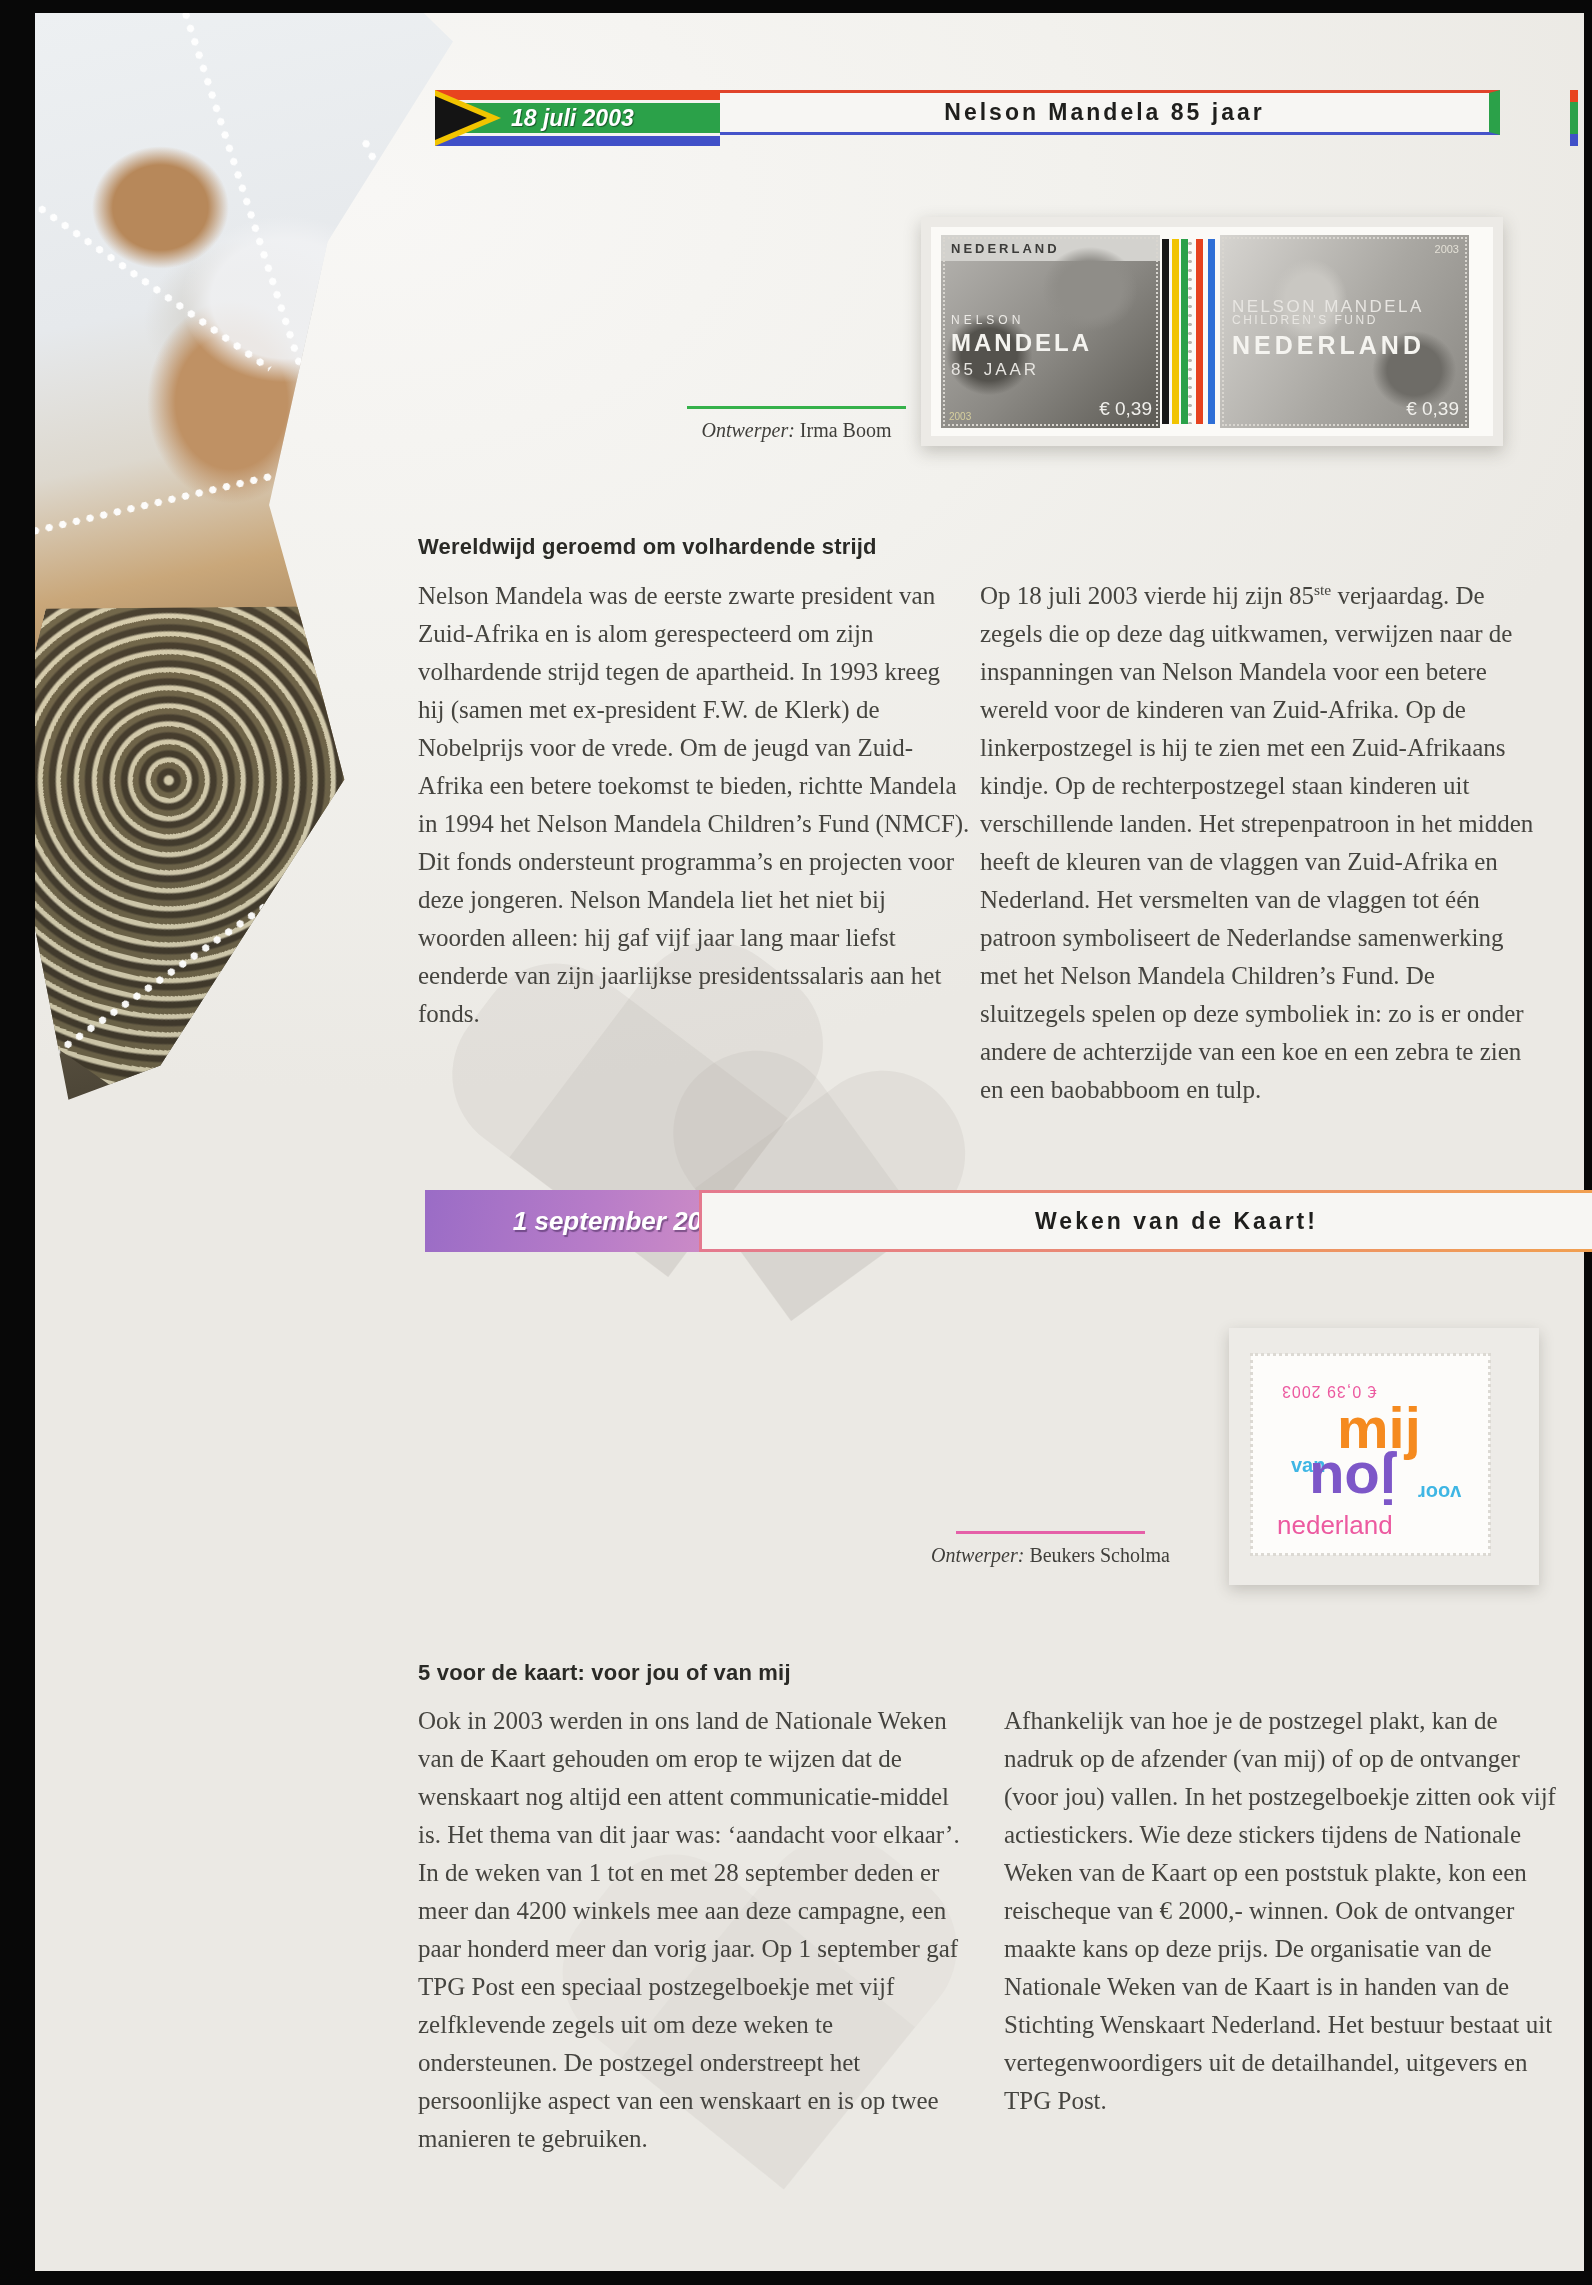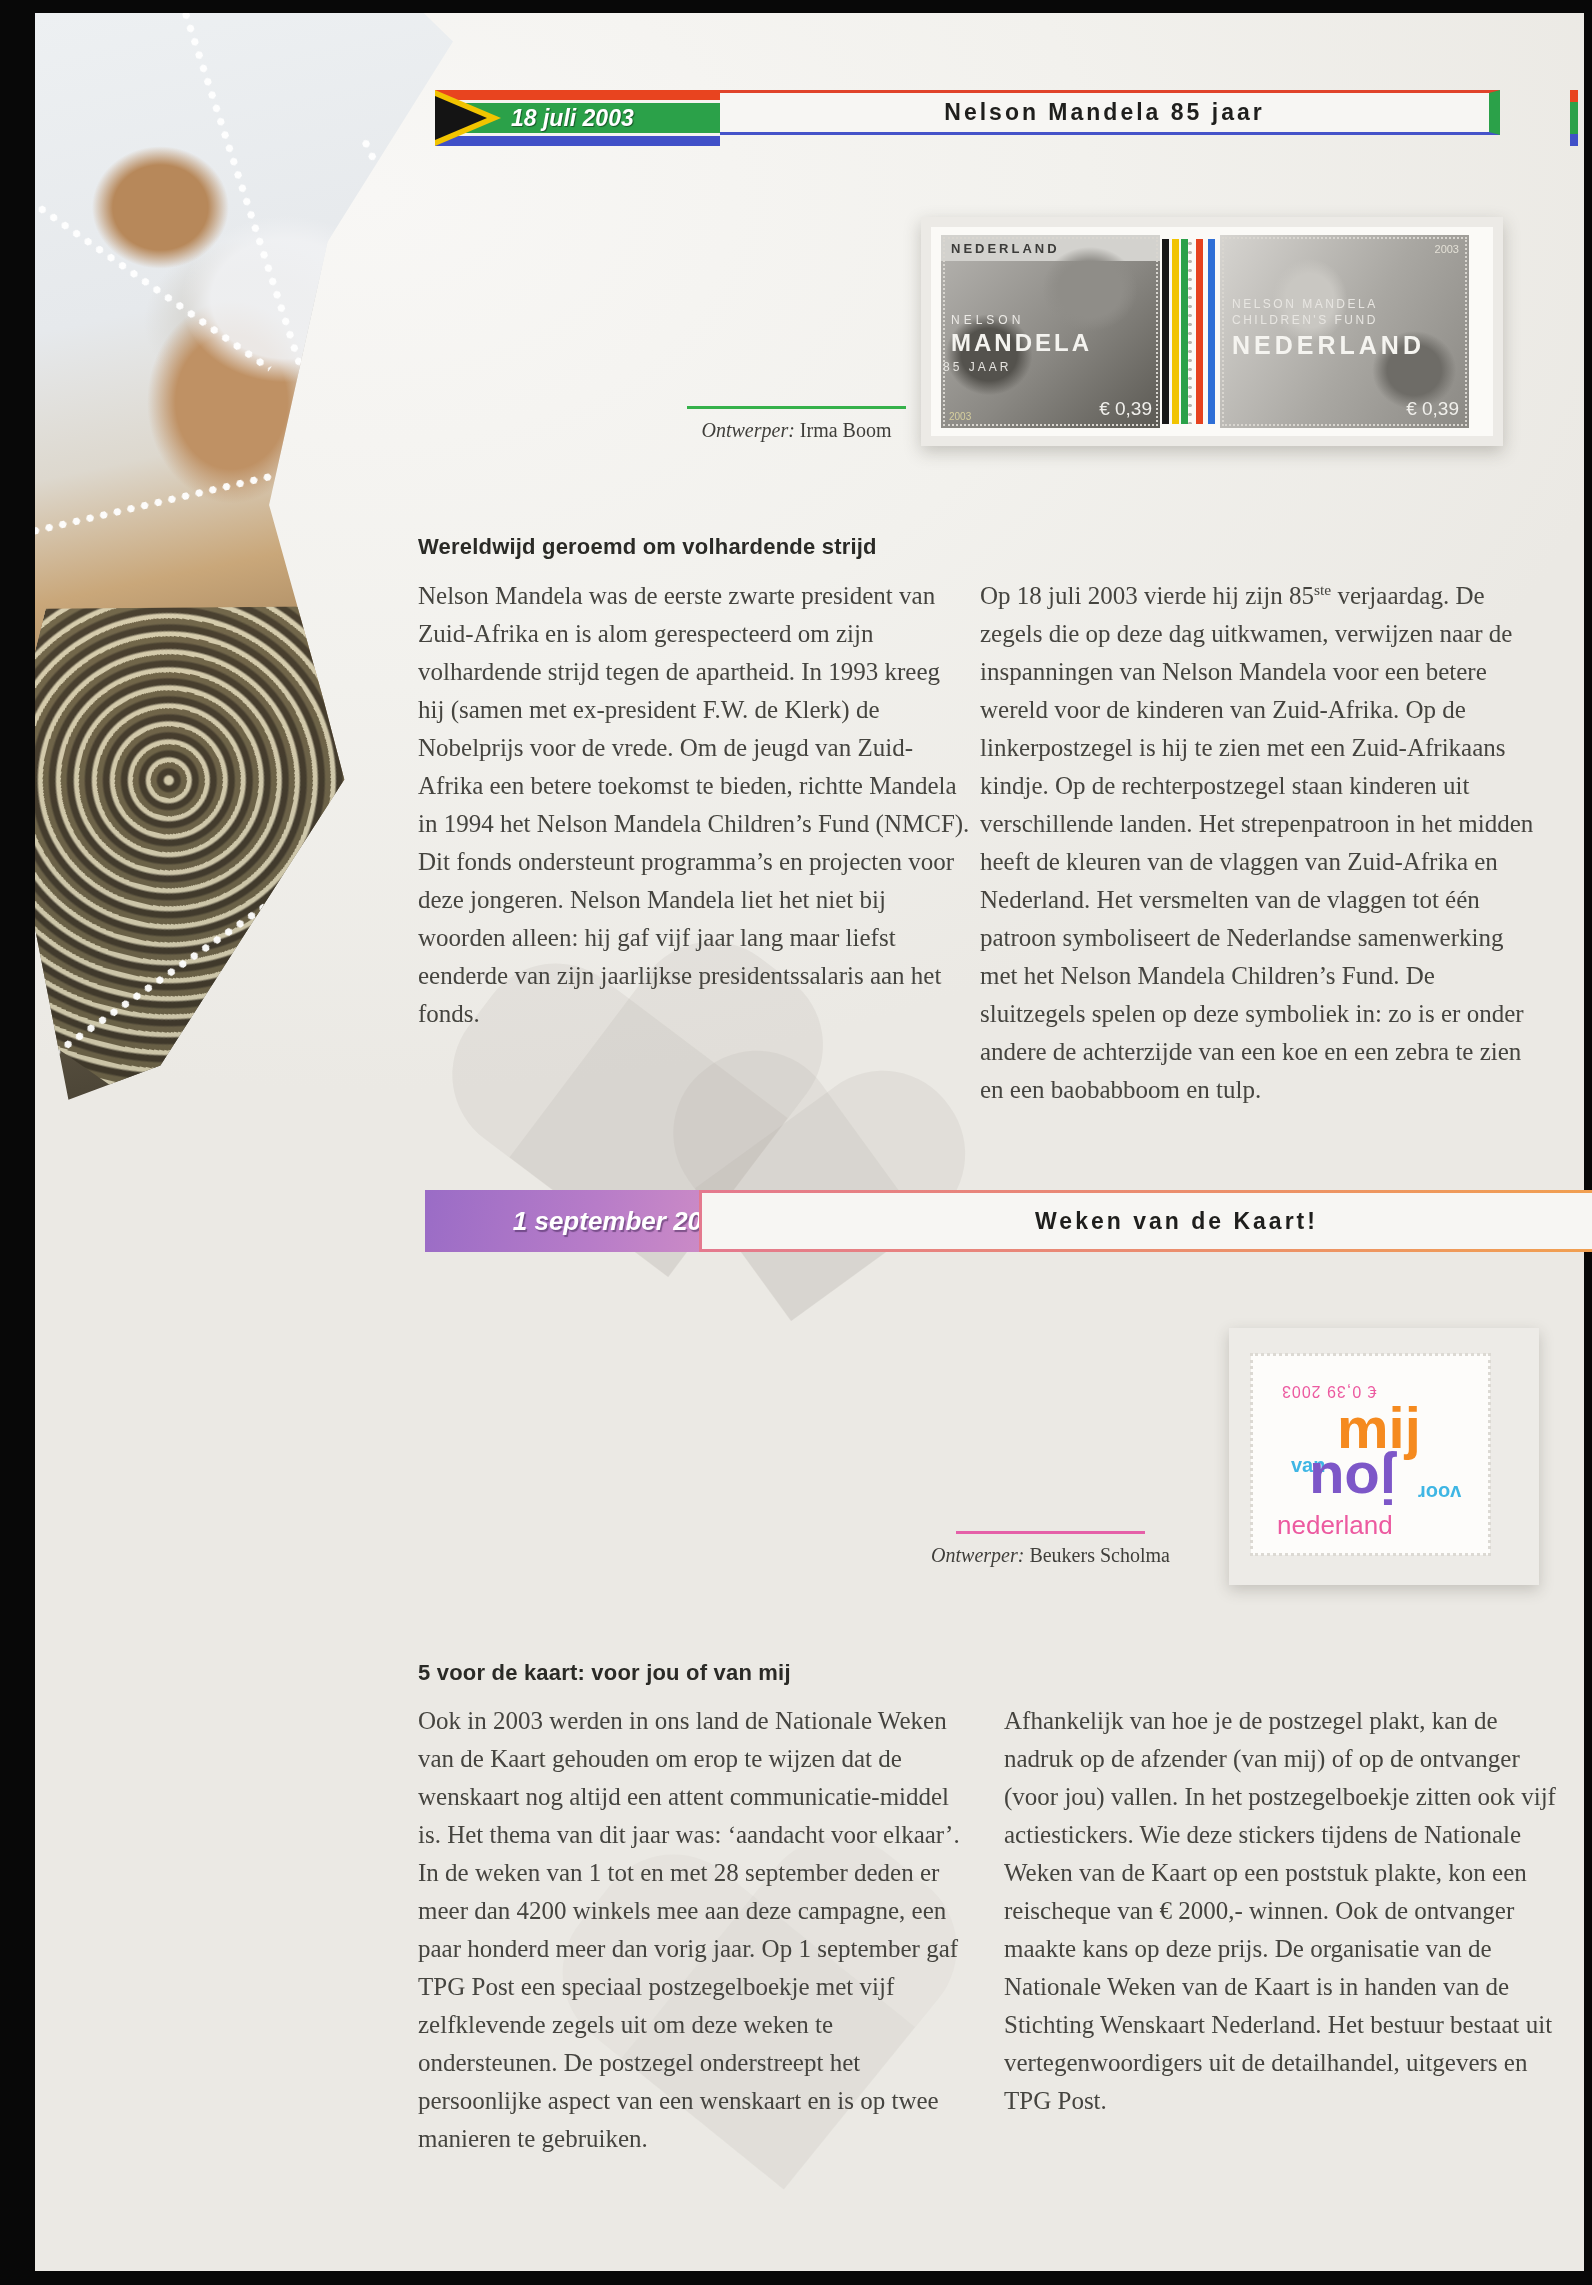--- a/index.html
+++ b/index.html
@@ -64,25 +64,25 @@
       radial-gradient(60px 56px at 78% 70%,#6e6c67 0 45%,rgba(110,108,103,0) 70%),
       radial-gradient(54px 60px at 36% 34%,#c9c7c2 0 45%,rgba(201,199,194,0) 70%),
       linear-gradient(120deg,#d6d4d0 0%,#a9a7a2 55%,#8b8984 100%);}
   .stripes{position:absolute;left:229px;top:8px;width:60px;height:193px;background:#fbfaf7;}
   .stripes i{position:absolute;top:4px;bottom:4px;width:7px;}
   .stripes .dotcol{position:absolute;top:4px;bottom:4px;left:28px;width:4px;
      background-image:radial-gradient(circle,#b9b6b0 0 1.6px,transparent 2px);background-size:4px 9px;}
   .stampL .country{position:absolute;left:10px;top:6px;font-size:13px;letter-spacing:3px;color:#3c3c3a;font-weight:bold;}
   .stampL .n1{position:absolute;left:10px;top:78px;font-size:12px;letter-spacing:4px;color:#eceae6;}
   .stampL .n2{position:absolute;left:10px;top:94px;font-size:24px;letter-spacing:3px;color:#f4f3ef;font-weight:bold;}
-  .stampL .n3{position:absolute;left:2px;top:125px;font-size:12px;letter-spacing:3px;color:#e6e4e0;}
+  .stampL .n3{position:absolute;left:10px;top:125px;font-size:17px;letter-spacing:3px;color:#e6e4e0;}
   .stampL .val{position:absolute;right:8px;bottom:8px;font-size:19px;color:#f0efeb;}
   .stampL .yr{position:absolute;left:8px;bottom:6px;font-size:10px;color:#d6cf9e;}
   .stampR .yr{position:absolute;right:10px;top:8px;font-size:11px;color:#e3e0d6;}
-  .stampR .f1{position:absolute;left:12px;top:62px;font-size:12px;letter-spacing:2.5px;color:#e8e6e2;}
+  .stampR .f1{position:absolute;left:12px;top:62px;font-size:17px;letter-spacing:2.5px;color:#e8e6e2;}
   .stampR .f2{position:absolute;left:12px;top:78px;font-size:12px;letter-spacing:2.5px;color:#e8e6e2;}
   .stampR .name{position:absolute;left:12px;top:96px;font-size:25px;letter-spacing:4px;color:#f5f4f0;font-weight:bold;}
   .stampR .val{position:absolute;right:10px;bottom:8px;font-size:19px;color:#f0efeb;}
   
   .caption{position:absolute;text-align:center;font-size:20px;color:#3f3e3a;}
   .caption .rule{display:block;height:3px;margin:0 auto 10px auto;}
   .cap1{left:637px;top:393px;width:249px;}
   .cap1 .rule{width:219px;background:#35b14a;}
   .cap2{left:866px;top:1518px;width:299px;}
   .cap2 .rule{width:189px;background:#e560a8;}

